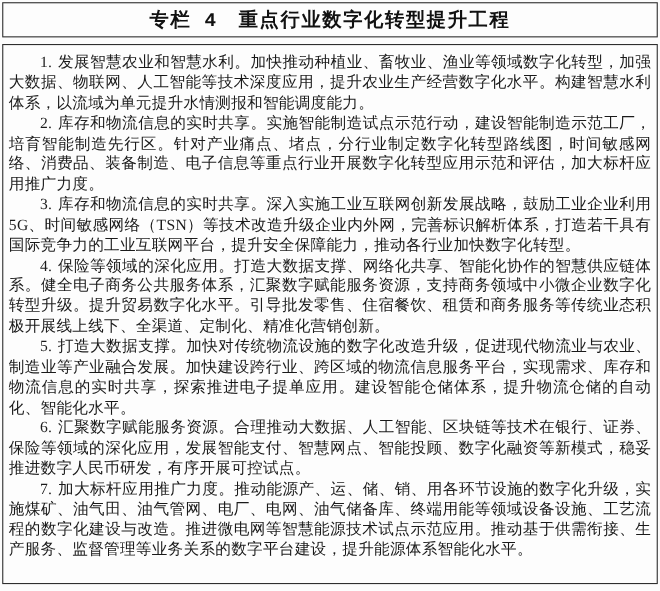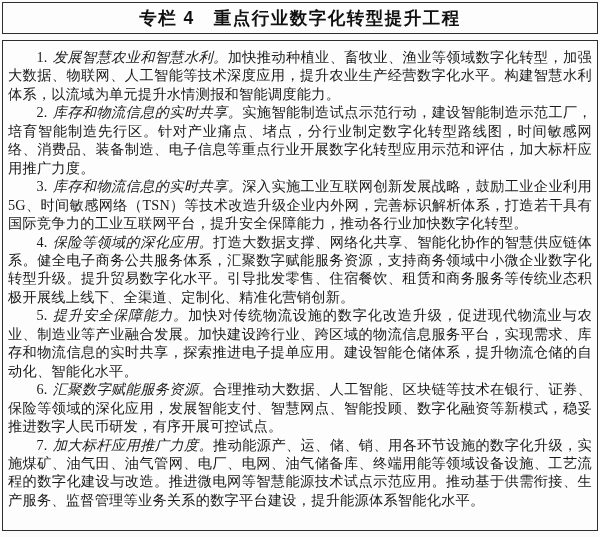--- a/index.html
+++ b/index.html
@@ -15,21 +15,21 @@
   .title-box {
     box-sizing: border-box;
     border: 1px solid #2e2e2e;
     height: 32px;
     display: flex;
     align-items: center;
     justify-content: center;
     background: #fdfdfd;
   }
   .title {
-    font-family: Liberation Sans, sans-serif;
+    font-family: Liberation Mono, monospace;
     font-weight: 700;
     font-size: 17.5px;
     color: #111111;
     letter-spacing: 1.5px;
     white-space: nowrap;
   }
   .box-gap { height: 6px; }
   .body-box {
     box-sizing: border-box;
     border: 1px solid #2e2e2e;
@@ -42,21 +42,21 @@
     margin: 0;
     text-indent: 2em;
     font-size: 14.2px;
     line-height: 18.45px;
     letter-spacing: 0.25px;
     text-align: justify;
     text-justify: inter-ideograph;
     color: #1a1a1a;
   }
   .para .num { margin-right: 5px; }
-  .para .lead { font-style: italic; }
+  .para .lead { }
 </style>
 </head>
 <body>
 
 <div class="page">
 
   <div class="title-box">
     <span class="title">专栏 4　重点行业数字化转型提升工程</span>
   </div>
 
@@ -65,20 +65,20 @@
   <div class="body-box">
 
     <p class="para"><span class="num">1.</span><span class="lead">发展智慧农业和智慧水利。</span><span class="text">加快推动种植业、畜牧业、渔业等领域数字化转型，加强大数据、物联网、人工智能等技术深度应用，提升农业生产经营数字化水平。构建智慧水利体系，以流域为单元提升水情测报和智能调度能力。</span></p>
 
     <p class="para"><span class="num">2.</span><span class="lead">库存和物流信息的实时共享。</span><span class="text">实施智能制造试点示范行动，建设智能制造示范工厂，培育智能制造先行区。针对产业痛点、堵点，分行业制定数字化转型路线图，时间敏感网络、消费品、装备制造、电子信息等重点行业开展数字化转型应用示范和评估，加大标杆应用推广力度。</span></p>
 
     <p class="para"><span class="num">3.</span><span class="lead">库存和物流信息的实时共享。</span><span class="text">深入实施工业互联网创新发展战略，鼓励工业企业利用5G、时间敏感网络（TSN）等技术改造升级企业内外网，完善标识解析体系，打造若干具有国际竞争力的工业互联网平台，提升安全保障能力，推动各行业加快数字化转型。</span></p>
 
     <p class="para"><span class="num">4.</span><span class="lead">保险等领域的深化应用。</span><span class="text">打造大数据支撑、网络化共享、智能化协作的智慧供应链体系。健全电子商务公共服务体系，汇聚数字赋能服务资源，支持商务领域中小微企业数字化转型升级。提升贸易数字化水平。引导批发零售、住宿餐饮、租赁和商务服务等传统业态积极开展线上线下、全渠道、定制化、精准化营销创新。</span></p>
 
-    <p class="para"><span class="num">5.</span><span class="lead">提升安全保障能力。</span><span class="text">加快对传统物流设施的数字化改造升级，促进现代物流业与农业、制造业等产业融合发展。加快建设跨行业、跨区域的物流信息服务平台，实现需求、库存和物流信息的实时共享，探索推进电子提单应用。建设智能仓储体系，提升物流仓储的自动化、智能化水平。</span></p>
+    <p class="para"><span class="num">5.</span><span class="lead">打造大数据支撑。</span><span class="text">加快对传统物流设施的数字化改造升级，促进现代物流业与农业、制造业等产业融合发展。加快建设跨行业、跨区域的物流信息服务平台，实现需求、库存和物流信息的实时共享，探索推进电子提单应用。建设智能仓储体系，提升物流仓储的自动化、智能化水平。</span></p>
 
     <p class="para"><span class="num">6.</span><span class="lead">汇聚数字赋能服务资源。</span><span class="text">合理推动大数据、人工智能、区块链等技术在银行、证券、保险等领域的深化应用，发展智能支付、智慧网点、智能投顾、数字化融资等新模式，稳妥推进数字人民币研发，有序开展可控试点。</span></p>
 
     <p class="para"><span class="num">7.</span><span class="lead">加大标杆应用推广力度。</span><span class="text">推动能源产、运、储、销、用各环节设施的数字化升级，实施煤矿、油气田、油气管网、电厂、电网、油气储备库、终端用能等领域设备设施、工艺流程的数字化建设与改造。推进微电网等智慧能源技术试点示范应用。推动基于供需衔接、生产服务、监督管理等业务关系的数字平台建设，提升能源体系智能化水平。</span></p>
 
   </div>
 </div>
 
 </body></html>

